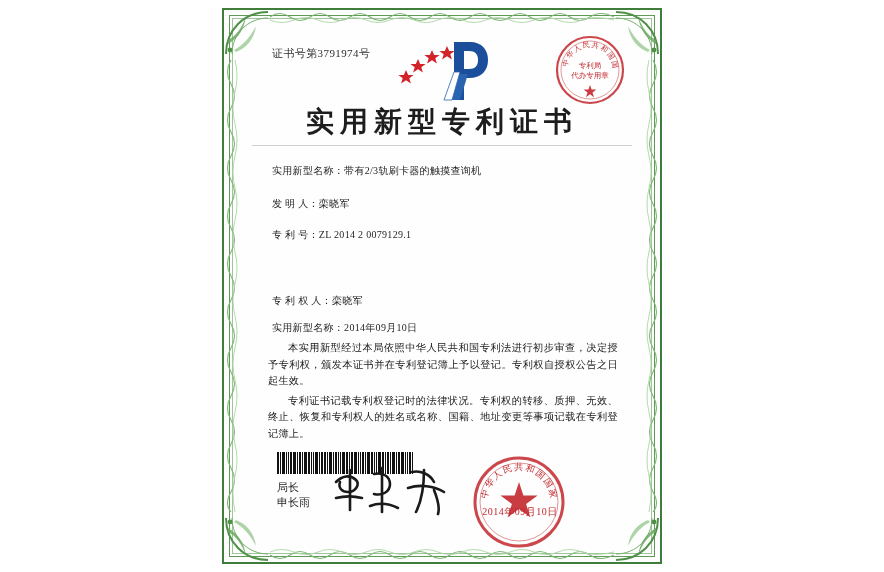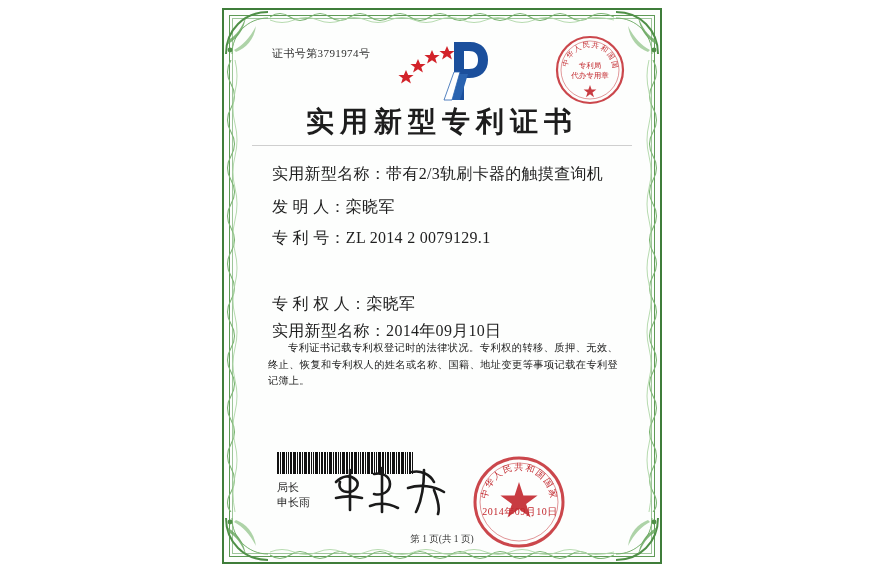--- a/index.html
+++ b/index.html
@@ -109,21 +109,21 @@
     font-weight: bold;
     color: #1d1d1d;
     letter-spacing: 6px;
     font-family: "Liberation Serif", serif;
   }
 
   
   .field {
     position: absolute;
     left: 272px;
-    font-size: 16px;
+    font-size: 10px;
     color: #1f1f1f;
     white-space: nowrap;
     letter-spacing: 0.3px;
   }
   .field .lbl { display: inline-block; }
   .field .val { display: inline-block; }
 
   .f-name    { top: 164px; }
   .f-inventor{ top: 197px; }
   .f-patentno{ top: 228px; }
@@ -339,20 +339,21 @@
     <span class="lbl">专 利 号：</span><span class="val">ZL 2014 2 0079129.1</span>
   </div>
   <div class="field f-holder">
     <span class="lbl">专 利 权 人：</span><span class="val">栾晓军</span>
   </div>
   <div class="field f-grant">
     <span class="lbl">实用新型名称：</span><span class="val">2014年09月10日</span>
   </div>
 
   <div class="body-text">
+    <p>本实用新型经过本局依照中华人民共和国专利法进行初步审查，决定授予专利权，颁发本证书并在专利登记簿上予以登记。专利权自授权公告之日起生效。</p>
     <p>专利证书记载专利权登记时的法律状况。专利权的转移、质押、无效、终止、恢复和专利权人的姓名或名称、国籍、地址变更等事项记载在专利登记簿上。</p>
   </div>
 
   <div class="barcode">
     <i style="width:2px"></i><i style="width:1px"></i><i style="width:3px"></i><i style="width:1px"></i><i style="width:1px"></i><i style="width:2px"></i><i style="width:3px"></i><i style="width:1px"></i><i style="width:2px"></i><i style="width:1px"></i><i style="width:3px"></i><i style="width:2px"></i><i style="width:1px"></i><i style="width:1px"></i><i style="width:3px"></i><i style="width:1px"></i><i style="width:2px"></i><i style="width:2px"></i><i style="width:1px"></i><i style="width:3px"></i><i style="width:1px"></i><i style="width:2px"></i><i style="width:1px"></i><i style="width:1px"></i><i style="width:3px"></i><i style="width:2px"></i><i style="width:1px"></i><i style="width:2px"></i><i style="width:3px"></i><i style="width:1px"></i><i style="width:1px"></i><i style="width:2px"></i><i style="width:1px"></i><i style="width:3px"></i><i style="width:2px"></i><i style="width:1px"></i><i style="width:1px"></i><i style="width:3px"></i><i style="width:2px"></i><i style="width:1px"></i><i style="width:2px"></i><i style="width:1px"></i><i style="width:3px"></i><i style="width:1px"></i><i style="width:2px"></i><i style="width:3px"></i><i style="width:1px"></i><i style="width:1px"></i><i style="width:2px"></i><i style="width:1px"></i>
   </div>
 
   <div class="sig-label">
     <div>局长</div>
     <div>申长雨</div>
@@ -381,15 +382,14 @@
       <circle cx="53" cy="50" r="39" fill="none" stroke="#c2272d" stroke-width="0.9" opacity="0.55"></circle>
       <path id="sealBottomArc" d="M 53 50 m -32,0 a 32 32 0 1 1 64 0" fill="none"></path>
       <text font-size="9" fill="#c2272d" font-family="Liberation Serif, serif" letter-spacing="1.6">
         <textPath href="#sealBottomArc" startOffset="3%">中华人民共和国国家知识产权局</textPath>
       </text>
       <polygon points="53,30 57.4,43.5 71.6,43.5 60.1,51.9 64.5,65.4 53,57 41.5,65.4 45.9,51.9 34.4,43.5 48.6,43.5" fill="#c2272d" opacity="0.9"></polygon>
     </svg>
   </div>
   <div class="seal-date">2014年09月10日</div>
 
-  <div class="page-footer">第 1 页(共 1 页)</div>
 
 </div>
 
 </body></html>

